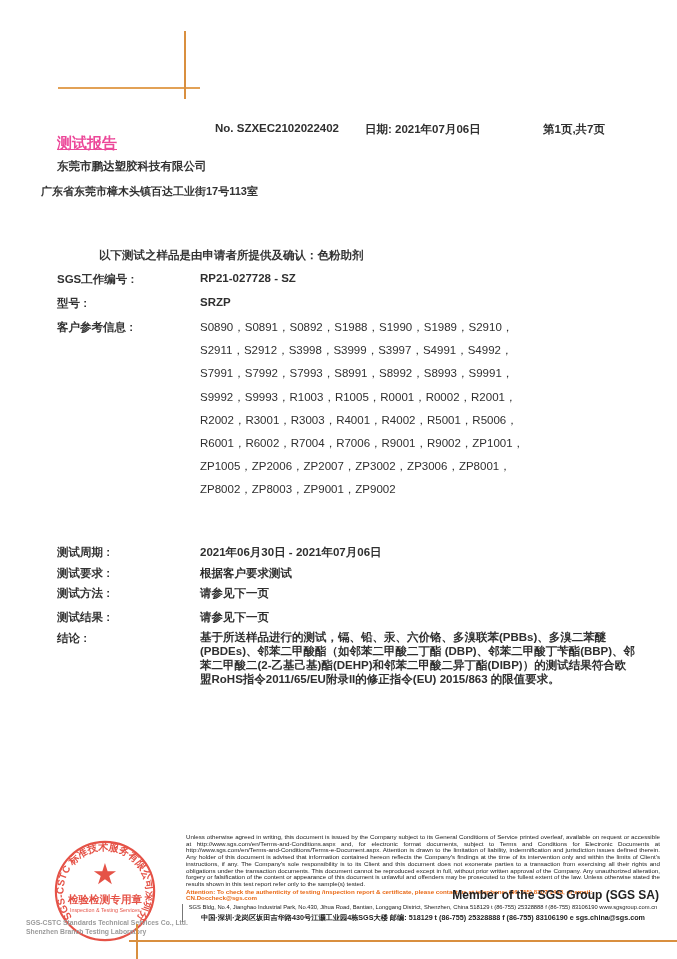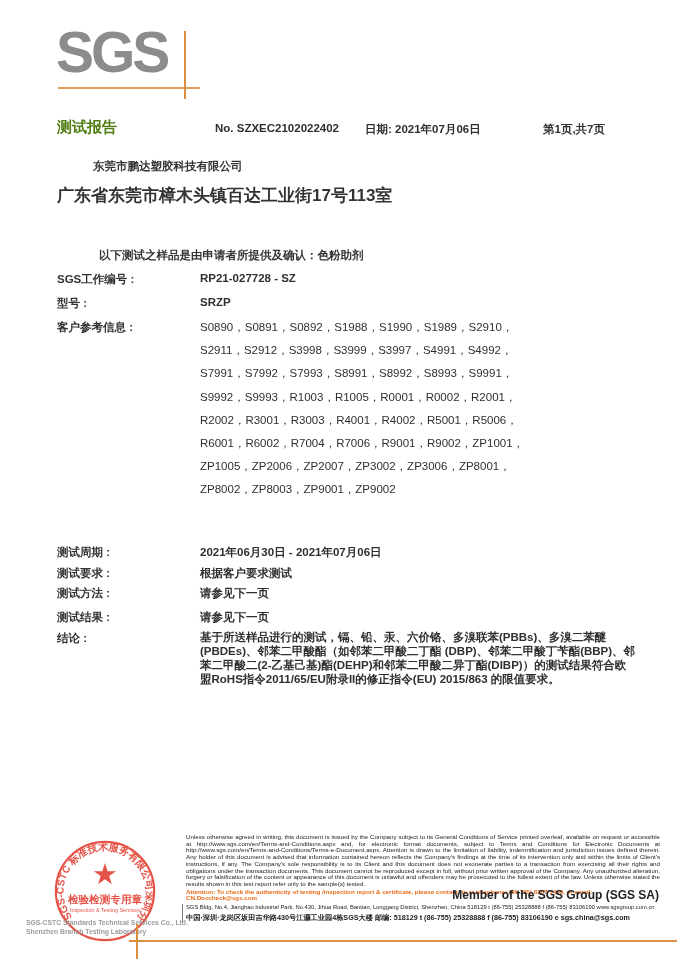--- a/index.html
+++ b/index.html
@@ -10,58 +10,57 @@
   }
   
   .logo{
     position:absolute;left:56px;top:24px;font-size:57px;font-weight:800;
     letter-spacing:-3px;color:#8a8c8e;line-height:1;
   }
   .logo-hline{position:absolute;left:58px;top:87px;width:142px;height:2px;background:#e2a156;}
   .logo-vline{position:absolute;left:184px;top:31px;width:2px;height:68px;background:#d98f3f;}
 
   
-  .h-title{position:absolute;left:57px;top:118px;font-size:15px;font-weight:700;color:#4d7c0f;}
+  .h-title{position:absolute;left:57px;top:134px;font-size:15px;font-weight:700;color:#ec4899;text-decoration:underline;}
   .h-no{position:absolute;left:215px;top:122px;font-size:11.5px;font-weight:600;color:#2f2f2f;text-align:center;}
   .h-date{position:absolute;left:365px;top:122px;font-size:11.5px;font-weight:600;color:#2f2f2f;}
   .h-page{position:absolute;left:543px;top:122px;font-size:11.5px;font-weight:600;color:#2f2f2f;}
-  .company{position:absolute;left:57px;top:159px;font-size:11.5px;font-weight:600;color:#333;margin-left:36px;}
-  .caddr{position:absolute;left:57px;top:184px;font-size:17px;font-weight:600;color:#333;}
+  .company{position:absolute;left:57px;top:159px;font-size:11.5px;font-weight:600;color:#333;}
+  .caddr{position:absolute;left:41px;top:184px;font-size:11px;font-weight:600;color:#333;}
 
   
   .intro{position:absolute;left:57px;top:248px;font-size:11.5px;font-weight:600;color:#333;padding-left:42px;}
   .row{position:absolute;left:57px;right:26px;display:flex;font-size:11.5px;}
   .row .lbl{width:143px;flex:none;font-weight:600;color:#333;}
   .row .val{font-weight:600;color:#2f2f2f;}
   .r-job{top:272px}.r-model{top:296px}.r-ref{top:320px}
   .r-received{top:521px}.r-period{top:545px}.r-req{top:566px}
   .r-method{top:586px}.r-result{top:610px}.r-concl{top:631px}
   .ref-line{height:23.2px;font-weight:400;color:#2f2f2f;}
   .r-concl .val{width:436px;line-height:13.9px;}
 
   
   .footer-text{position:absolute;left:186px;top:834px;width:474px;}
   .legal{font-size:6.2px;line-height:6.7px;text-align:justify;color:#222;font-weight:500;}
   .attention{font-size:6.2px;line-height:6.8px;font-weight:700;color:#e96a17;margin-top:1px;}
-  .addrs{margin-top:2px;margin-left:-4px;border-left:1px solid #777;padding-left:3px;}
+  .addrs{margin-top:2px;margin-left:-4px;border-left:1px solid #777;padding-left:3px;text-align:center;}
   .addr-en{font-size:5.8px;line-height:7.5px;color:#222;font-weight:500;}
   .addr-cn{font-size:7.2px;line-height:9px;color:#222;font-weight:600;margin-top:1px;}
 
   .stamp{position:absolute;left:52px;top:838px;opacity:.88;}
   .lab-lines{position:absolute;left:26px;top:919px;width:172px;font-size:6.8px;line-height:8.6px;color:#9b9b9b;font-weight:600;}
   .bottom-hline{position:absolute;left:129px;top:940px;width:548px;height:2px;background:#d98f3f;}
   .bottom-vline{position:absolute;left:136px;top:924px;width:2px;height:35px;background:#d98f3f;}
   .member{position:absolute;right:18px;top:888px;font-size:12px;font-weight:600;color:#222;padding-left:43px;}
 </style>
 </head>
 <body>
 
 <div class="page">
 
-  <div class="logo">SGS</div>
   <div class="logo-hline"></div>
   <div class="logo-vline"></div>
 
   <div class="h-title">测试报告</div>
   <div class="h-no">No. SZXEC2102022402</div>
   <div class="h-date">日期: 2021年07月06日</div>
   <div class="h-page">第1页,共7页</div>
   <div class="company">东莞市鹏达塑胶科技有限公司</div>
   <div class="caddr">广东省东莞市樟木头镇百达工业街17号113室</div>
 

